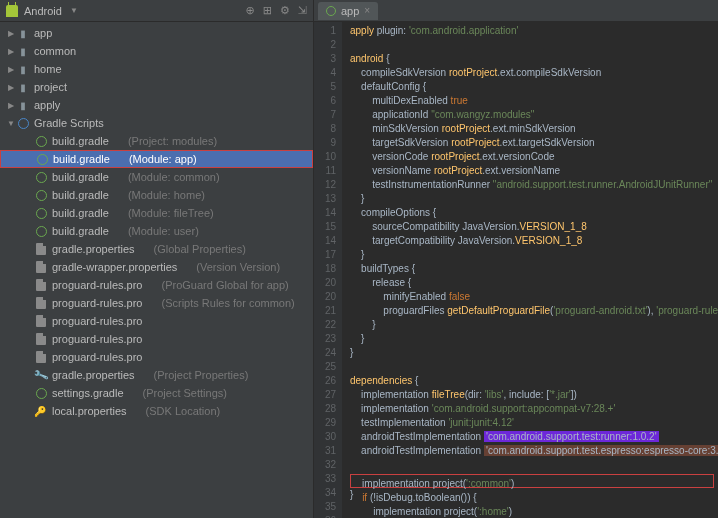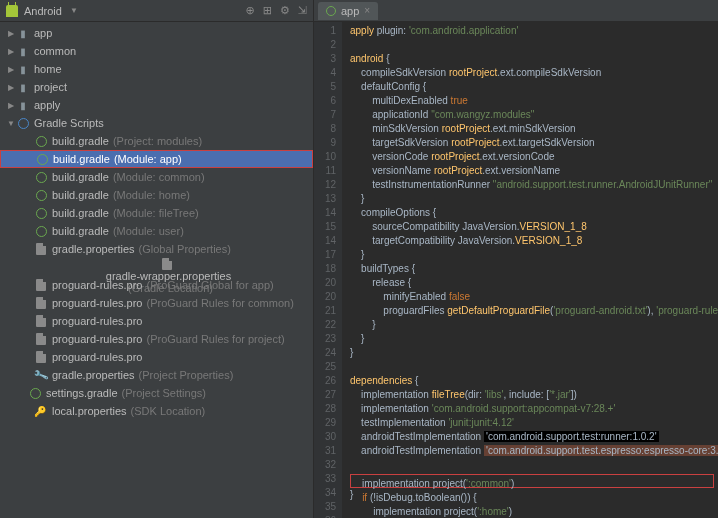--- a/index.html
+++ b/index.html
@@ -21,34 +21,34 @@
 .arrow{width:10px;font-size:8px;color:#888;text-align:center}
 .nico{width:14px;height:14px;margin-right:4px;display:flex;align-items:center;justify-content:center;font-size:10px}
 .folder{color:#87939a}
 .gradle-c{width:11px;height:11px;border:1.5px solid #6aa84f;border-radius:50%}
 .gradle-c.blue{border-color:#4a86c7}
 .file-ico{width:10px;height:12px;background:#8a8a8a;border-radius:1px;position:relative}
 .file-ico::after{content:'';position:absolute;right:0;top:0;width:3px;height:3px;background:#3c3f41;border-left:1px solid #8a8a8a;border-bottom:1px solid #8a8a8a}
 .wrench{color:#888;font-size:11px;transform:rotate(-20deg)}
 .key-i{color:#d4a84b;font-size:10px}
 .lbl{color:#bbbbbb;font-size:11px}
-.sfx{color:#787878;font-size:11px;margin-left:4px}
+.sfx{color:#787878;font-size:11px;margin-left:19px}
 .redbox{border:1px solid #c94040}
 .editor{flex:1;background:#2b2b2b;display:flex;flex-direction:column;min-width:0}
 .tabs{height:22px;background:#3c3f41;border-bottom:1px solid #2b2b2b;display:flex;align-items:center;padding-left:4px}
 .tab{display:flex;align-items:center;gap:5px;background:#515658;padding:3px 8px;border-radius:3px 3px 0 0;font-size:11px;color:#bbbbbb}
 .tab .x{color:#888;cursor:pointer;font-size:10px}
 .code-area{flex:1;display:flex;overflow:auto;min-width:0}
 .gutter{width:28px;background:#313335;text-align:right;padding:2px 6px 2px 0;color:#606366;font-size:10px;font-family:Consolas,monospace;line-height:14px;flex-shrink:0}
 .code{flex:1;padding:2px 4px 2px 8px;font-family:Consolas,monospace;font-size:10px;line-height:14px;color:#a9b7c6;white-space:pre;min-width:0}
 .code div{height:14px}
 .kw{color:#cc7832}
 .str{color:#6a8759}
 .fn{color:#ffc66d}
-.hl1{background:#000000;padding:0 2px}
+.hl1{background:#6d28d9;padding:0 2px}
 .hl2{background:#664033;padding:0 2px}
 .redblk{border:1px solid #c94040;margin-top:2px;padding:2px 0}
 </style>
 </head>
 <body>
 
 <div class="root">
   <div class="sidebar">
     <div class="sb-head">
       <span class="android-ico"></span>
@@ -143,73 +143,72 @@
           <span class="sfx">(Module: user)</span>
         </div>
         <div class="node" style="padding-left: 24px;">
           <span class="arrow"></span>
           <span class="nico">
             <span class="file-ico"></span>
           </span>
           <span class="lbl">gradle.properties</span>
           <span class="sfx">(Global Properties)</span>
         </div>
-        <div class="node" style="padding-left: 24px; flex-direction: column;">
+        <div class="node" style="padding-left: 24px;">
           <span class="arrow"></span>
           <span class="nico">
             <span class="file-ico"></span>
           </span>
           <span class="lbl">gradle-wrapper.properties</span>
-          <span class="sfx">(Gradle Location)</span>
+          <span class="sfx">(Version Version)</span>
         </div>
         <div class="node" style="padding-left: 24px;">
           <span class="arrow"></span>
           <span class="nico">
             <span class="file-ico"></span>
           </span>
           <span class="lbl">proguard-rules.pro</span>
           <span class="sfx">(ProGuard Global for app)</span>
         </div>
         <div class="node" style="padding-left: 24px;">
           <span class="arrow"></span>
           <span class="nico">
             <span class="file-ico"></span>
           </span>
           <span class="lbl">proguard-rules.pro</span>
-          <span class="sfx">(ProGuard Rules for common)</span>
-        </div>
-        <div class="node" style="padding-left: 24px;">
-          <span class="arrow"></span>
-          <span class="nico">
-            <span class="file-ico"></span>
-          </span>
-          <span class="lbl">proguard-rules.pro</span>
-        </div>
-        <div class="node" style="padding-left: 24px;">
-          <span class="arrow"></span>
-          <span class="nico">
-            <span class="file-ico"></span>
-          </span>
-          <span class="lbl">proguard-rules.pro</span>
-          <span class="sfx">(ProGuard Rules for project)</span>
+          <span class="sfx">(Scripts Rules for common)</span>
+        </div>
+        <div class="node" style="padding-left: 24px;">
+          <span class="arrow"></span>
+          <span class="nico">
+            <span class="file-ico"></span>
+          </span>
+          <span class="lbl">proguard-rules.pro</span>
+        </div>
+        <div class="node" style="padding-left: 24px;">
+          <span class="arrow"></span>
+          <span class="nico">
+            <span class="file-ico"></span>
+          </span>
+          <span class="lbl">proguard-rules.pro</span>
         </div>
         <div class="node" style="padding-left: 24px;">
           <span class="arrow"></span>
           <span class="nico">
             <span class="file-ico"></span>
           </span>
           <span class="lbl">proguard-rules.pro</span>
         </div>
         <div class="node" style="padding-left: 24px;">
           <span class="arrow"></span>
           <span class="nico wrench">🔧</span>
           <span class="lbl">gradle.properties</span>
           <span class="sfx">(Project Properties)</span>
         </div>
-        <div class="node" style="padding-left: 18px;">
+        <div class="node" style="padding-left: 24px;">
           <span class="arrow"></span>
           <span class="nico">
             <span class="gradle-c"></span>
           </span>
           <span class="lbl">settings.gradle</span>
           <span class="sfx">(Project Settings)</span>
         </div>
         <div class="node" style="padding-left: 24px;">
           <span class="arrow"></span>
           <span class="nico key-i">🔑</span>

